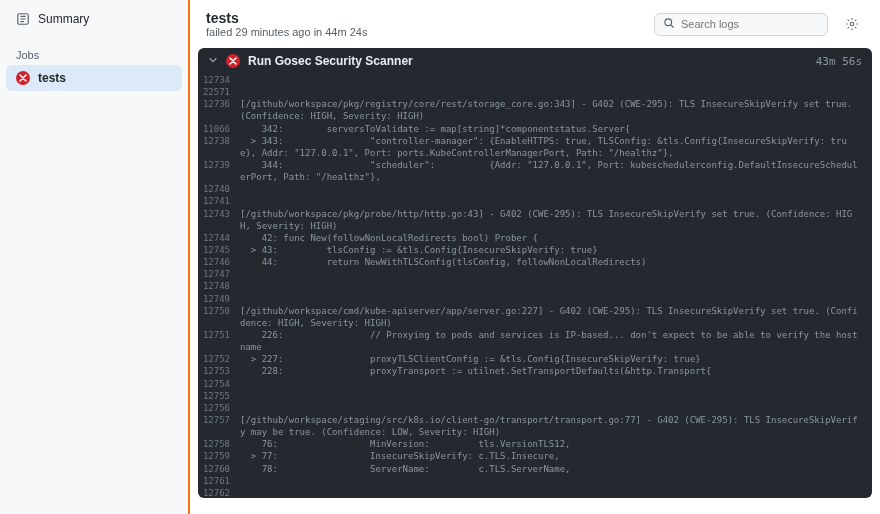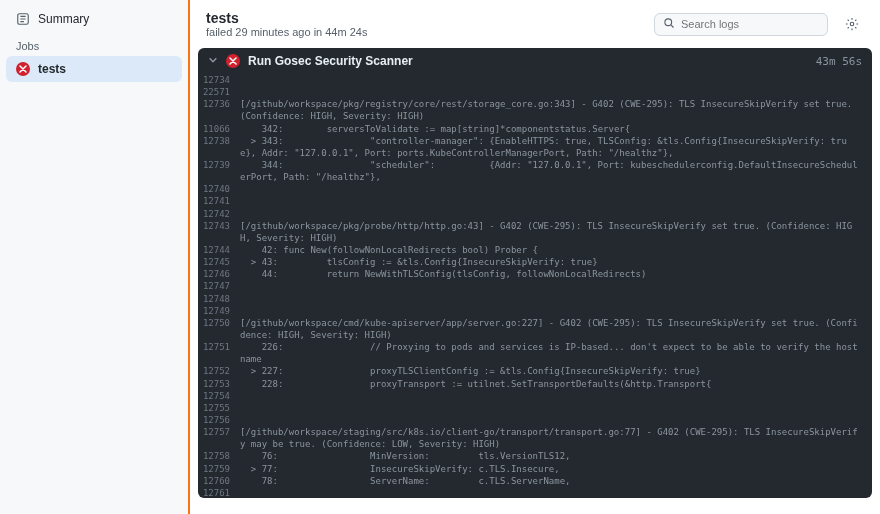--- a/index.html
+++ b/index.html
@@ -26,20 +26,21 @@
   gap: 8px;
   padding: 6px 10px;
   border-radius: 6px;
   cursor: pointer;
 }
 .sidebar-item.active { background: #dbe9f9; }
 .sidebar-header {
   font-size: 11px;
   color: #57606a;
   padding: 8px 10px 4px;
+  margin-top: 9px;
 }
 .icon-box { width:14px; height:14px; display:flex; align-items:center; justify-content:center; }
 .main {
   flex: 1;
   background: #ffffff;
   display: flex;
   flex-direction: column;
   min-width: 0;
 }
 .main-header {
@@ -172,21 +173,20 @@
     </div>
     <div class="log-body" id="log-body">
         <div class="log-line"><span class="lineno">12734</span><span class="linetxt"></span></div>
         <div class="log-line"><span class="lineno">22571</span><span class="linetxt"></span></div>
         <div class="log-line"><span class="lineno">12736</span><span class="linetxt">[/github/workspace/pkg/registry/core/rest/storage_core.go:343] - G402 (CWE-295): TLS InsecureSkipVerify set true. (Confidence: HIGH, Severity: HIGH)</span></div>
         <div class="log-line"><span class="lineno">11066</span><span class="linetxt">    342: 	serversToValidate := map[string]*componentstatus.Server{</span></div>
         <div class="log-line"><span class="lineno">12738</span><span class="linetxt">  &gt; 343: 		"controller-manager": {EnableHTTPS: true, TLSConfig: &amp;tls.Config{InsecureSkipVerify: true}, Addr: "127.0.0.1", Port: ports.KubeControllerManagerPort, Path: "/healthz"},</span></div>
         <div class="log-line"><span class="lineno">12739</span><span class="linetxt">    344: 		"scheduler":          {Addr: "127.0.0.1", Port: kubeschedulerconfig.DefaultInsecureSchedulerPort, Path: "/healthz"},</span></div>
         <div class="log-line"><span class="lineno">12740</span><span class="linetxt"></span></div>
         <div class="log-line"><span class="lineno">12741</span><span class="linetxt"></span></div>
-        <div class="log-line"><span class="lineno">12742</span><span class="linetxt"></span></div>
         <div class="log-line"><span class="lineno">12743</span><span class="linetxt">[/github/workspace/pkg/probe/http/http.go:43] - G402 (CWE-295): TLS InsecureSkipVerify set true. (Confidence: HIGH, Severity: HIGH)</span></div>
         <div class="log-line"><span class="lineno">12744</span><span class="linetxt">    42: func New(followNonLocalRedirects bool) Prober {</span></div>
         <div class="log-line"><span class="lineno">12745</span><span class="linetxt">  &gt; 43: 	tlsConfig := &amp;tls.Config{InsecureSkipVerify: true}</span></div>
         <div class="log-line"><span class="lineno">12746</span><span class="linetxt">    44: 	return NewWithTLSConfig(tlsConfig, followNonLocalRedirects)</span></div>
         <div class="log-line"><span class="lineno">12747</span><span class="linetxt"></span></div>
         <div class="log-line"><span class="lineno">12748</span><span class="linetxt"></span></div>
         <div class="log-line"><span class="lineno">12749</span><span class="linetxt"></span></div>
         <div class="log-line"><span class="lineno">12750</span><span class="linetxt">[/github/workspace/cmd/kube-apiserver/app/server.go:227] - G402 (CWE-295): TLS InsecureSkipVerify set true. (Confidence: HIGH, Severity: HIGH)</span></div>
         <div class="log-line"><span class="lineno">12751</span><span class="linetxt">    226: 		// Proxying to pods and services is IP-based... don't expect to be able to verify the hostname</span></div>
         <div class="log-line"><span class="lineno">12752</span><span class="linetxt">  &gt; 227: 		proxyTLSClientConfig := &amp;tls.Config{InsecureSkipVerify: true}</span></div>

